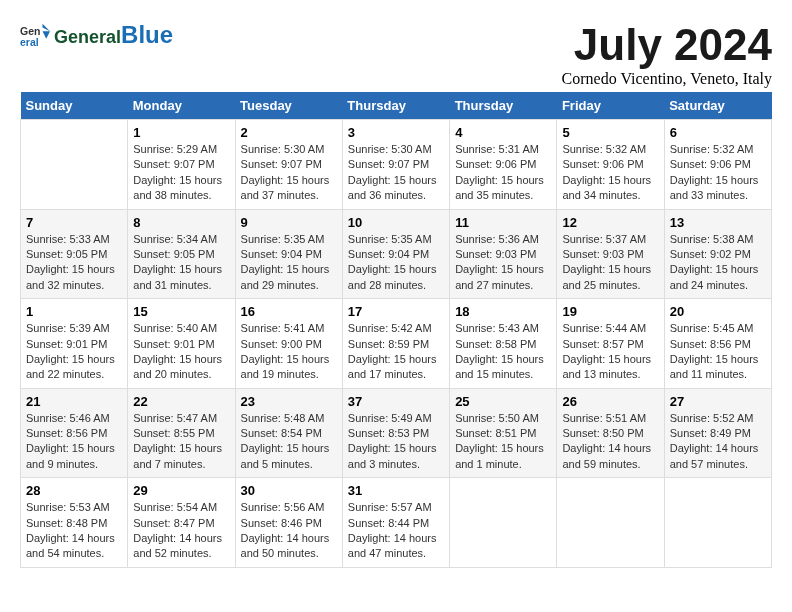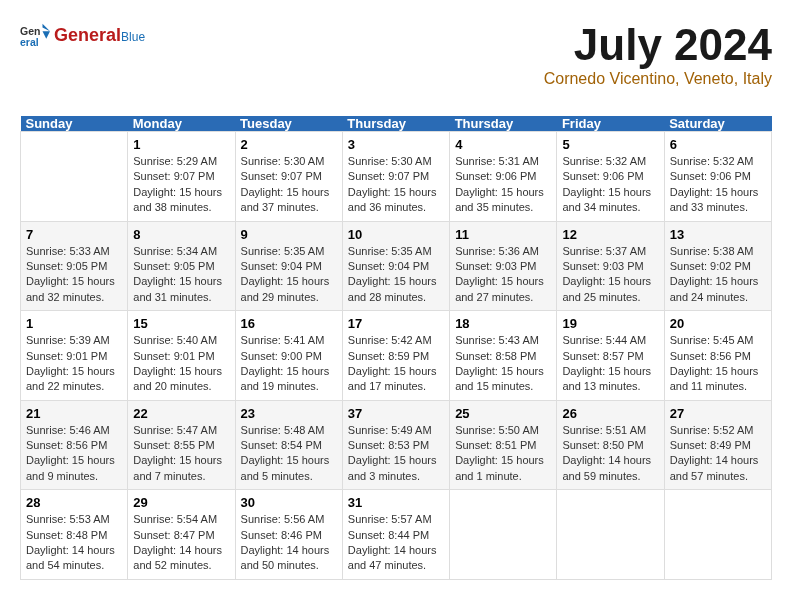--- a/index.html
+++ b/index.html
@@ -7,21 +7,21 @@
       font-family: Arial, sans-serif;
       background: #fff;
       width: 792px;
       min-height: 612px;
       padding: 20px;
     }
     .header-area {
       display: flex;
       justify-content: space-between;
       align-items: flex-start;
-      margin-bottom: 28px;
+      margin-bottom: 4px;
       gap: 33px;
     }
     .logo {
       display: flex;
       align-items: center;
       gap: 4px;
     }
     .logo-icon {
       width: 30px;
       height: 30px;
@@ -29,32 +29,33 @@
     .title-area {
       text-align: right;
     }
     .main-title {
       font-size: 44px;
       font-weight: bold;
       color: #1a1a1a;
     }
     .subtitle {
       font-size: 16px;
-      color: #a16207;
+      color: #000000;
+      font-family: Liberation Serif, serif;
     }
     table {
       width: 100%;
       border-collapse: collapse;
       font-size: 11px;
     }
     th {
       background-color: #2a6bb5;
       color: #fff;
       text-align: left;
-      padding: 0 5px;
+      padding: 6px 5px;
       font-size: 13px;
       font-weight: bold;
     }
     td {
       vertical-align: top;
       padding: 5px;
       border: 1px solid #ddd;
       height: 80px;
       width: calc(100% / 7);
     }
@@ -85,22 +86,22 @@
 <div class="header-area">
   <div class="logo">
     <svg class="logo-icon" viewBox="0 0 40 40">
       <text x="0" y="20" font-size="14" font-weight="bold" fill="#333">Gen</text>
       <text x="0" y="34" font-size="14" font-weight="bold" fill="#1a6eb5">eral</text>
       <polygon points="30,5 40,15 30,10" fill="#1a6eb5"></polygon>
       <polygon points="30,15 40,15 35,25" fill="#1a6eb5"></polygon>
     </svg>
     <div>
       <div style="display:flex; align-items:baseline; gap:0px;">
-        <span style="font-size:18px; font-weight:bold; color:#b91c1c;">General</span>
-          <span style="font-size:12px; font-weight:normal; color:#1a6eb5;">Blue</span>
+        <span style="font-size:18px; font-weight:bold; color:#14532d;">General</span>
+          <span style="font-size:24px; font-weight:bold; color:#1a6eb5;">Blue</span>
       </div>
     </div>
   </div>
   <div class="title-area">
     <div class="main-title">July 2024</div>
     <div class="subtitle">Cornedo Vicentino, Veneto, Italy</div>
   </div>
 </div>
 
 <table>

